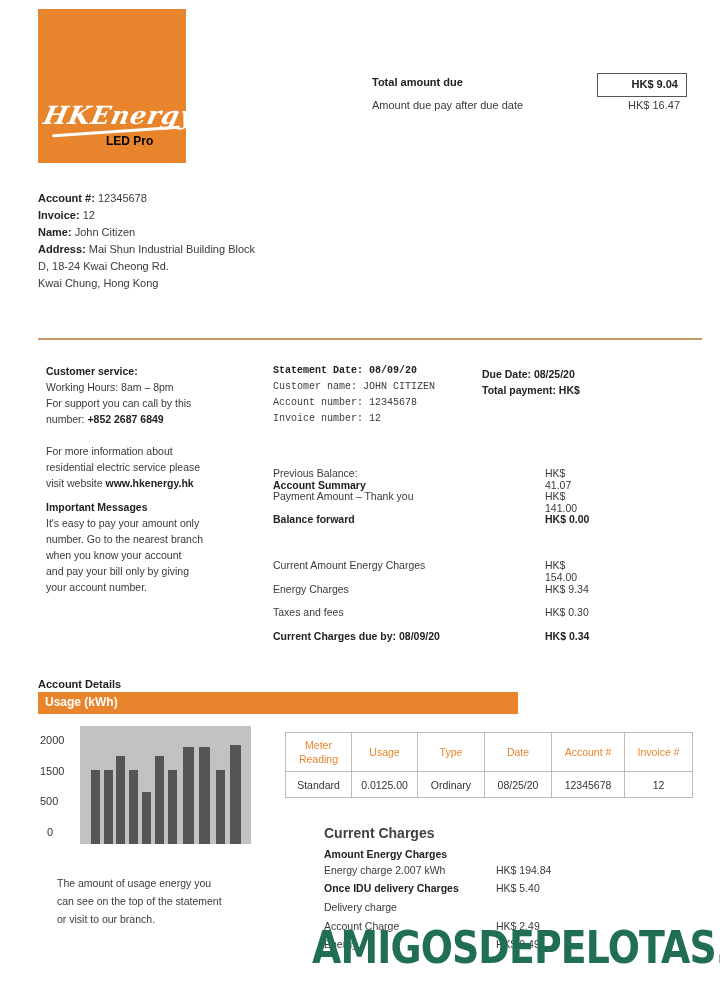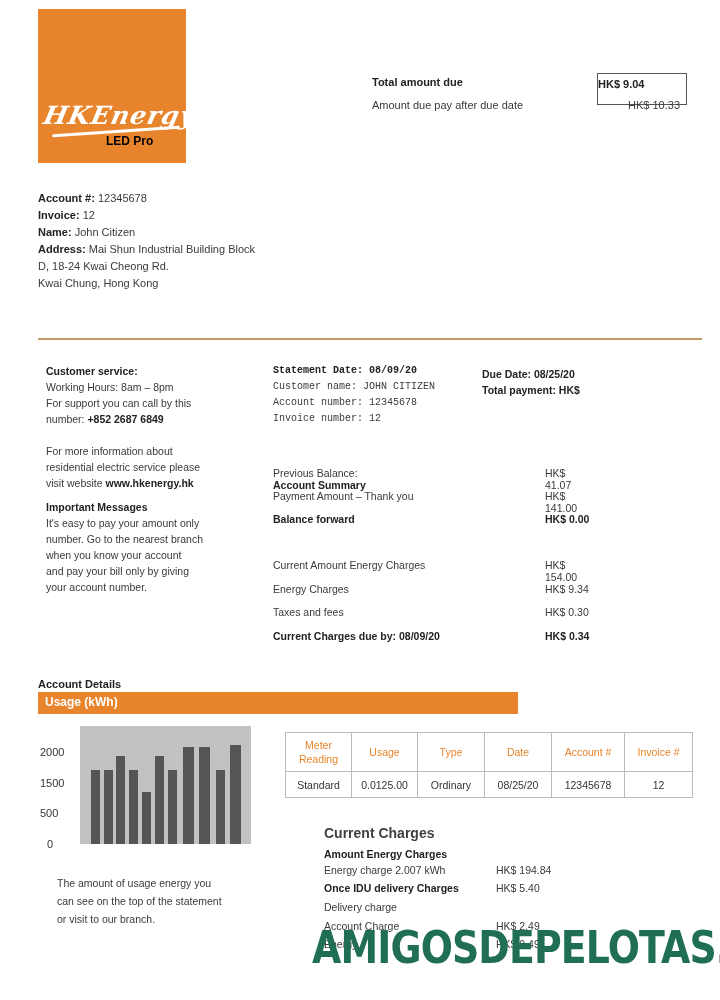--- a/index.html
+++ b/index.html
@@ -7,21 +7,21 @@
   body { position: relative; font-family: "Liberation Sans", sans-serif; color: #3a3a3a; font-size: 11px; }
   .abs { position: absolute; }
   .b { font-weight: bold; color: #222; }
 
   .logo { left: 38px; top: 9px; width: 148px; height: 154px; background: #e8842b; }
   .logo .script { position: absolute; left: 6px; top: 92px; font-family: "DejaVu Serif", serif; font-style: italic; font-weight: bold; font-size: 25px; color: #fff; letter-spacing: 1px; transform: skewX(-12deg); white-space: nowrap; }
   .logo .swoosh { position: absolute; left: 14px; top: 121px; width: 128px; height: 3px; background: #fff; border-radius: 2px; transform: rotate(-4deg); }
   .logo .sub { position: absolute; left: 68px; top: 125px; font-weight: bold; font-size: 12px; color: #000000; }
 
   .tot-label { left: 372px; top: 76px; font-size: 11px; }
-  .tot-box { left: 597px; top: 73px; width: 90px; height: 32px; border: 1px solid #555; padding: 4px 8px 0 0; font-weight: bold; color: #222; font-size: 11px; }
+  .tot-box { left: 597px; top: 73px; width: 90px; height: 24px; border: 1px solid #555; text-align: right; padding: 4px 8px 0 0; font-weight: bold; color: #222; font-size: 11px; }
   .after-label { left: 372px; top: 99px; }
   .after-val { left: 597px; top: 99px; width: 83px; text-align: right; }
 
   .acct { left: 38px; top: 190px; line-height: 17px; font-size: 11px; }
 
   .rule { left: 38px; top: 338px; width: 664px; height: 2px; background: #c49b63; }
 
   .cs { left: 46px; top: 363px; width: 200px; line-height: 16px; font-size: 10.5px; }
   .cs p { margin-bottom: 0; }
   .gap { height: 16px; }
@@ -29,21 +29,21 @@
   .stmt { left: 273px; top: 363px; line-height: 16px; font-size: 10px; font-family: Liberation Mono, monospace; }
   .due { left: 482px; top: 366px; line-height: 16px; font-size: 10.5px; }
 
   .summary-title { left: 273px; top: 444px; font-size: 10.5px; margin-top: 35px; }
   .sum-row { position: absolute; left: 273px; width: 320px; font-size: 10.5px; }
   .sum-row .v { position: absolute; left: 224px; padding-left: 48px; }
 
   .ad-title { left: 38px; top: 678px; font-size: 11px; }
   .usage-bar { left: 38px; top: 692px; width: 480px; height: 22px; background: #e8842b; color: #fff; font-weight: bold; font-size: 12px; padding: 3px 0 0 7px; }
 
-  .ylab { position: absolute; left: 40px; font-size: 11px; color: #333; margin-top: 12px; }
+  .ylab { position: absolute; left: 40px; font-size: 11px; color: #333; }
   .chart-bg { left: 80px; top: 726px; width: 171px; height: 118px; background: #c2c2c2; }
   .bar { position: absolute; bottom: 0; width: 9px; background: #555555; }
 
   .usage-note { left: 57px; top: 874px; width: 210px; line-height: 18px; font-size: 10.5px; }
 
   table.meter { position: absolute; left: 285px; top: 732px; border-collapse: collapse; font-size: 10.5px; }
   table.meter th, table.meter td { border: 1px solid #bbb; text-align: center; }
   table.meter th { color: #e8842b; font-weight: normal; height: 39px; padding: 0 4px; line-height: 14px; }
   table.meter td { height: 26px; color: #333; padding: 0 4px; }
 
@@ -60,21 +60,21 @@
 
 <div class="abs logo">
   <div class="script">HKEnergy</div>
   <div class="swoosh"></div>
   <div class="sub">LED Pro</div>
 </div>
 
 <div class="abs tot-label b">Total amount due</div>
 <div class="abs tot-box">HK$ 9.04</div>
 <div class="abs after-label">Amount due pay after due date</div>
-<div class="abs after-val">HK$ 10.33</div>
+<div class="abs after-val">HK$ 16.47</div>
 
 <div class="abs acct">
   <div><span class="b">Account #:</span> <span>12345678</span></div>
   <div><span class="b">Invoice:</span> <span>12</span></div>
   <div><span class="b">Name:</span> <span>John Citizen</span></div>
   <div><span class="b">Address:</span> <span>Mai Shun Industrial Building Block</span></div>
   <div>D, 18-24 Kwai Cheong Rd.</div>
   <div>Kwai Chung, Hong Kong</div>
 </div>
 

